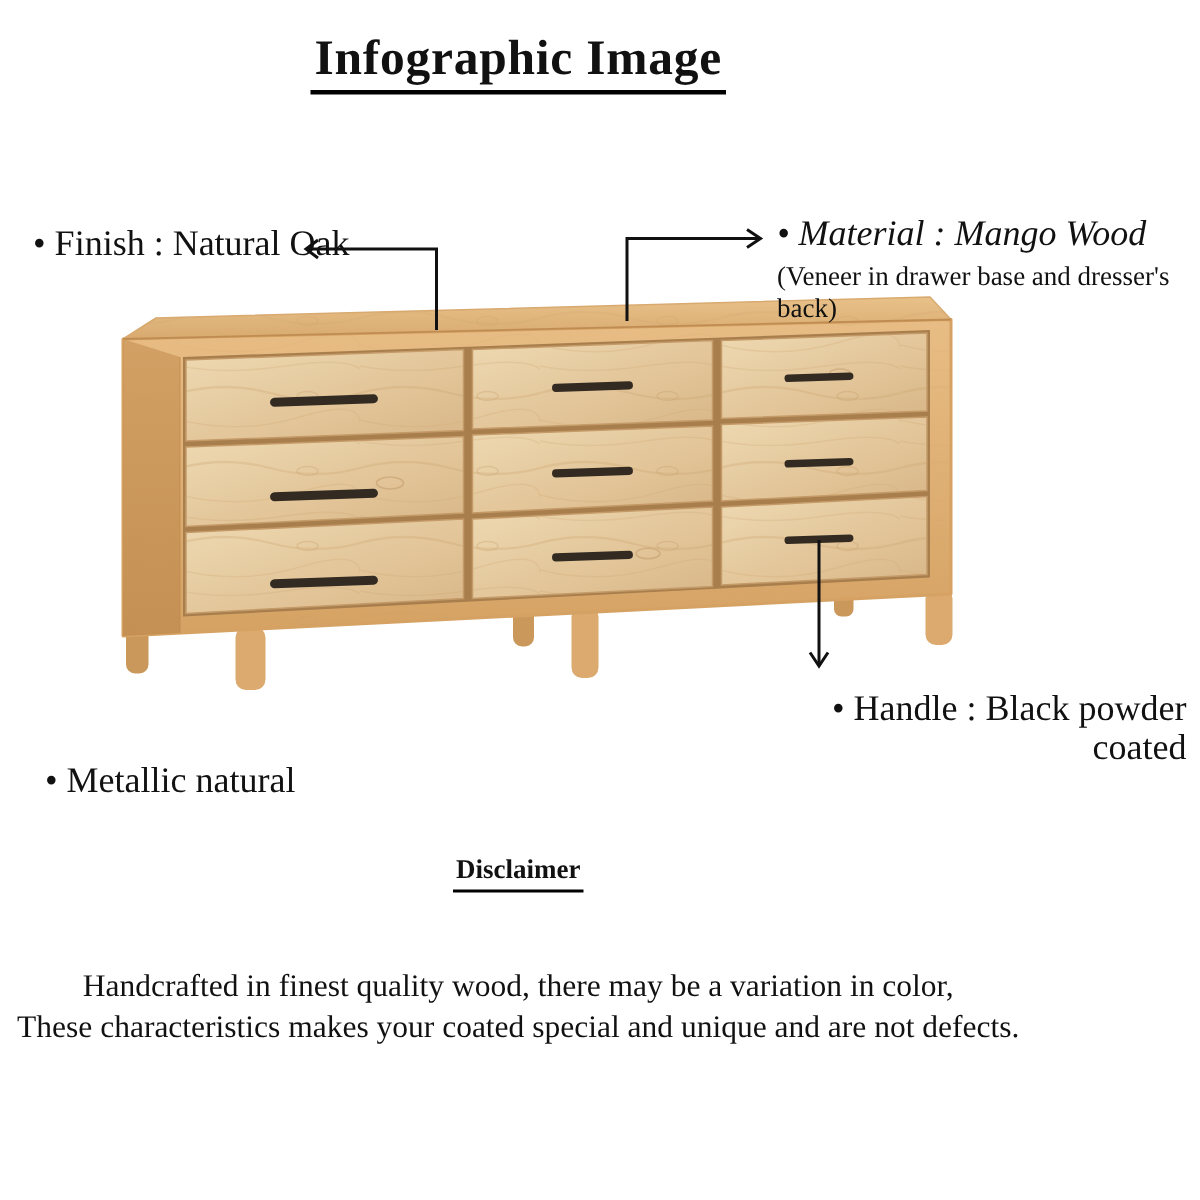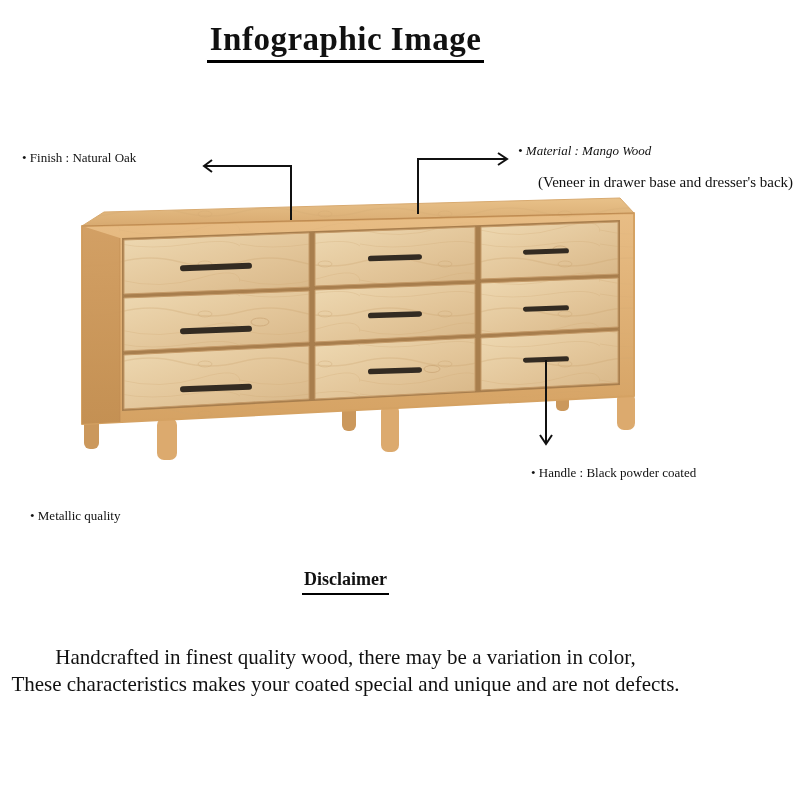--- a/index.html
+++ b/index.html
@@ -2,26 +2,26 @@
 <html><head>
 <meta charset="utf-8">
 <style>
   html,body{margin:0;padding:0;}
   body{
     width:800px;height:800px;background:#ffffff;position:relative;
     font-family:"Liberation Serif", "DejaVu Serif", serif;color:#111111;
     overflow:hidden;
   }
   .abs{position:absolute;}
-  .lbl{font-size:13px;white-space:nowrap;}
+  .lbl{font-size:24px;white-space:nowrap;}
   #finish-label{left:22px;top:150px;}
   #material-label{left:518px;top:143px;font-style:italic;}
-  #material-note{left:518px;top:174px;font-size:15px;margin-left:20px;}
+  #material-note{left:518px;top:174px;font-size:18px;}
   #handle-label{left:531px;top:460px;line-height:26px;white-space:normal;width:260px;}
-  #handle-label span{display:block;}
+  #handle-label span{display:block;text-align:right;}
   #channels-label{left:30px;top:508px;}
   .center-wrap{left:0;width:691px;text-align:center;}
   #title-wrap{top:21px;}
   #title-wrap .u{
     font-size:33px;font-weight:bold;letter-spacing:.5px;
     display:inline-block;border-bottom:3px solid #000;padding:0 3px 2px;
   }
   #disclaimer-head{top:569px;}
   #disclaimer-head .u{
     font-size:18px;font-weight:bold;
@@ -171,21 +171,21 @@
 <div id="finish-label" class="abs lbl">• Finish : Natural Oak</div>
 
 <div id="material-label" class="abs lbl">• Material : Mango Wood</div>
 
 <div id="material-note" class="abs">(Veneer in drawer base and dresser's back)</div>
 
 <div id="handle-label" class="abs lbl">
   <span>• Handle : Black powder coated</span>
 </div>
 
-<div id="channels-label" class="abs lbl">• Metallic quality</div>
+<div id="channels-label" class="abs lbl">• Metallic natural</div>
 
 <div id="disclaimer-head" class="abs center-wrap">
   <span class="u">Disclaimer</span>
 </div>
 
 <div id="disclaimer-body" class="abs center-wrap">
   <span>Handcrafted in finest quality wood, there may be a variation in color,</span>
   <span>These characteristics makes your coated special and unique and are not defects.</span>
 </div>
 

